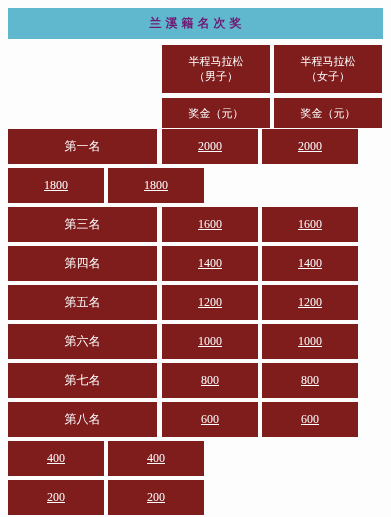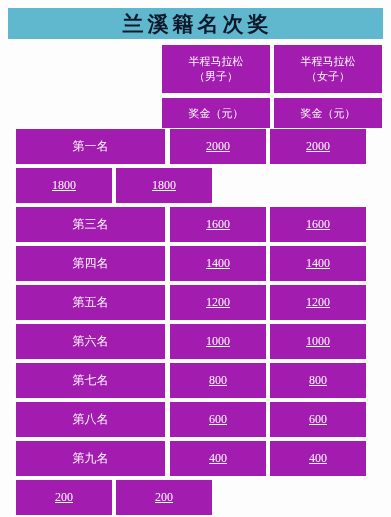--- a/index.html
+++ b/index.html
@@ -20,41 +20,41 @@
     background: #fdfdfd;
     box-sizing: border-box;
   }
   .title-bar {
     position: absolute;
     left: 8px;
     top: 8px;
     width: 375px;
     height: 31px;
     background: #5fb8ce;
-    color: #0f172a;
+    color: #701a75;
     display: flex;
     align-items: center;
     justify-content: center;
-    font-size: 21px;
+    font-size: 12px;
     font-weight: bold;
     letter-spacing: 4px;
     text-indent: 4px;
   }
   .grid {
     position: absolute;
     left: 0;
     top: 44px;
     width: 391px;
   }
   .head-block {
     position: relative;
     height: 85px;
   }
   .cell {
-    background: #a21caf;
+    background: #7f1d1d;
     color: #ffffff;
     display: flex;
     align-items: center;
     justify-content: center;
     text-align: center;
     box-sizing: border-box;
     line-height: 1.35;
   }
   .head-rank {
     position: absolute;
@@ -95,21 +95,21 @@
     left: 274px;
     top: 54px;
     width: 108px;
     height: 30px;
     font-size: 11px;
   }
   .row {
     display: flex;
     height: 35px;
     margin-bottom: 4px;
-    padding-left: 16px;
+    padding-left: 8px;
   }
   .row .c-rank {
     width: 149px;
     font-size: 12px;
     margin-right: 5px;
   }
   .row .c-val {
     width: 96px;
     font-size: 12px;
     font-family: "Liberation Serif", serif;
@@ -178,21 +178,20 @@
           <div class="cell c-rank">第七名</div>
           <div class="cell c-val">800</div>
           <div class="cell c-val">800</div>
         </div>
         <div class="row">
           <div class="cell c-rank">第八名</div>
           <div class="cell c-val">600</div>
           <div class="cell c-val">600</div>
         </div>
         <div class="row">
-          <div class="cell c-rank">第九名</div>
           <div class="cell c-val">400</div>
           <div class="cell c-val">400</div>
         </div>
         <div class="row">
           <div class="cell c-val">200</div>
           <div class="cell c-val">200</div>
         </div>
       </div>
 
   </div>

